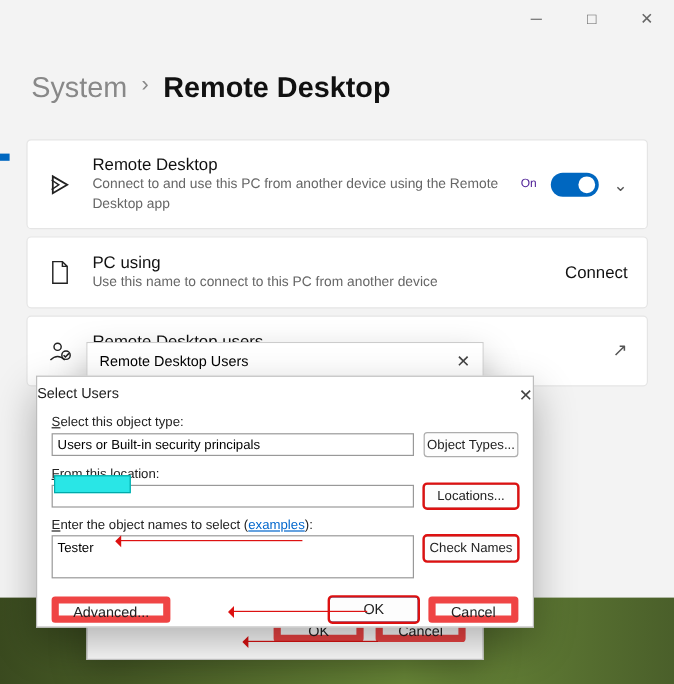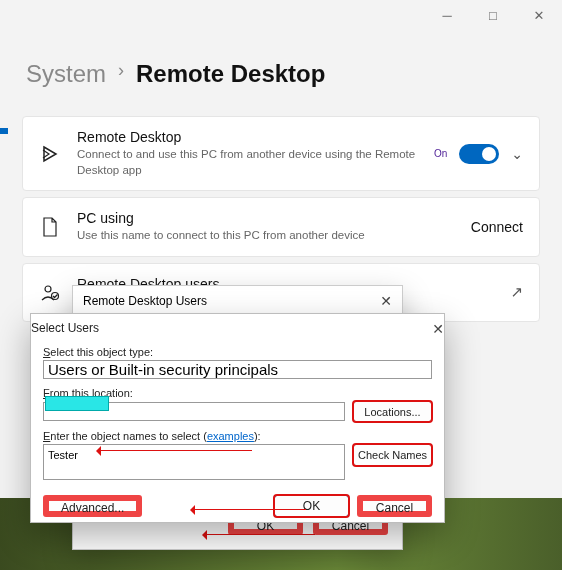--- a/index.html
+++ b/index.html
@@ -33,21 +33,21 @@
 .okrow{display:flex;justify-content:flex-end;gap:10px;padding:0 14px;position:absolute;bottom:14px;right:0}
 .winbtn{min-width:75px;height:22px;background:#fdfdfd;border:6px solid #ef4444;border-radius:3px;font-size:12px;padding:0 12px;color:#222}
 
 .select-dialog{position:absolute;left:30px;top:313px;width:415px;height:210px;background:#fff;border:1px solid #bdbdbd;box-shadow:0 14px 32px rgba(0,0,0,.3);font-size:11px;color:#222}
 .select-dialog .dtitle{padding:7px 0;display:flex;justify-content:space-between;align-items:flex-start;font-size:12px}
 .select-dialog .dx{font-size:14px;color:#444}
 .sbody{padding:2px 12px}
 .row{display:flex;align-items:center;margin-bottom:2px;gap:8px}
 .row .lab{flex:1}
 .row.fld{margin-bottom:8px}
-.textbox{flex:1;height:19px;border:1px solid #999;background:#fff;font-size:15px;padding:1px 4px}
+.textbox{flex:1;height:19px;border:1px solid #999;background:#fff;font-size:11px;padding:1px 4px}
 .textarea{flex:1;height:36px;border:1px solid #999;background:#fff;font-size:11px;padding:4px 4px;resize:none;font-family:inherit}
 .rbtn{width:79px;height:21px;background:#fdfdfd;border:1px solid #adadad;border-radius:3px;font-size:11px;color:#222}
 .redbox{outline:2px solid #d11;outline-offset:-1px}
 .link{color:#06c;text-decoration:underline}
 .und{text-decoration:underline}
 .sel-footer{display:flex;align-items:center;gap:8px;padding:5px 12px 10px}
 .sel-footer .spacer{flex:1}
 .okprimary{border:1px solid #0067c0}
 .cyansel{position:absolute;width:64px;height:15px;background:#29e6e6;border:1px solid #0aa;left:14px;top:82px}
 .arrow-red{position:absolute;height:1px;background:#d11}
@@ -140,20 +140,21 @@
   <div class="dtitle">
     <span>Select Users</span>
     <span class="dx">✕</span>
   </div>
   <div class="sbody">
     <div class="row">
         <span class="lab"><span class="und">S</span><span>elect this object type:</span></span>
       </div>
     <div class="row fld">
       <input class="textbox" readonly="" value="Users or Built-in security principals" style="">
+      <button class="rbtn">Object Types...</button>
     </div>
     <div class="row">
         <span class="lab"><span class="und">F</span>rom this location:</span>
       </div>
     <div class="row fld">
       <input class="textbox" style="flex: 1 1 0%;" readonly="">
       <button class="rbtn redbox">Locations...</button>
     </div>
     <div class="row">
         <span class="lab"><span class="und">E</span>nter the object names to select (<span class="link">examples</span>):</span>

